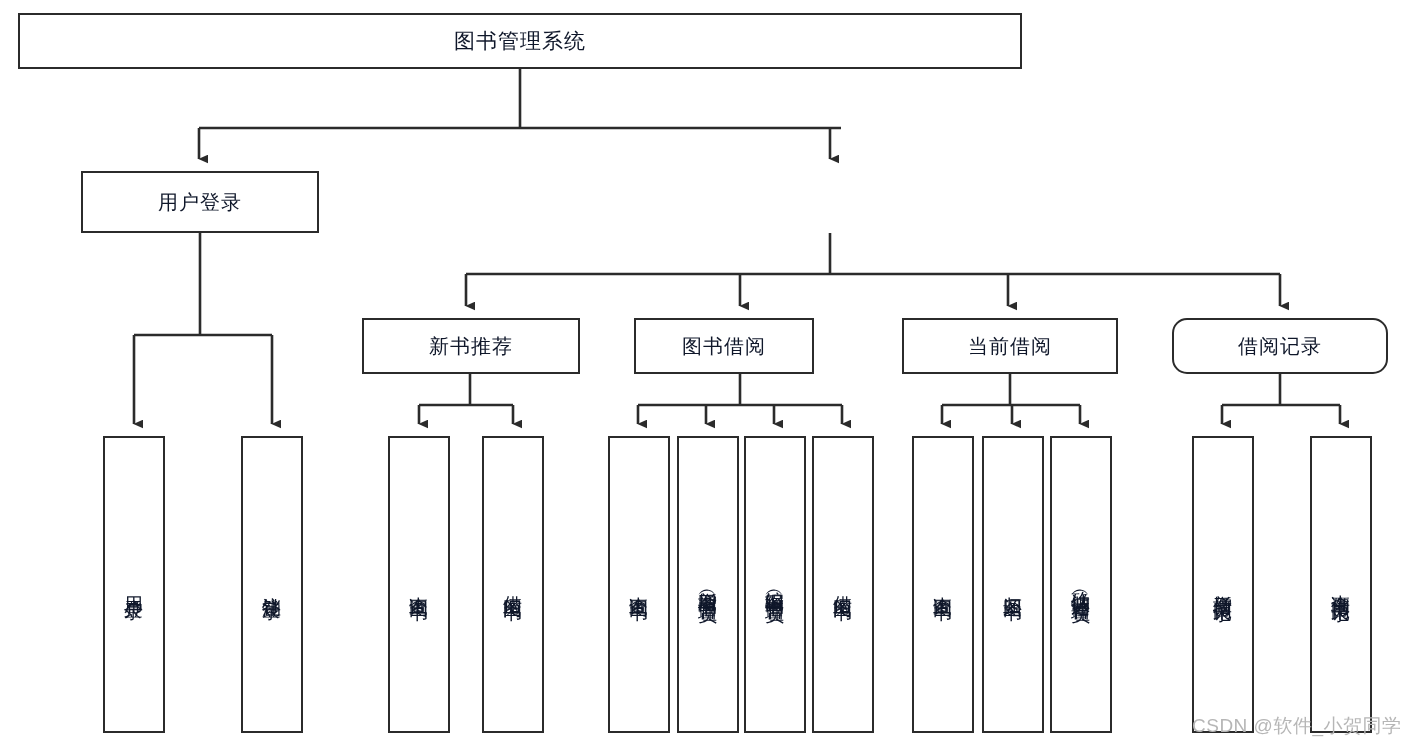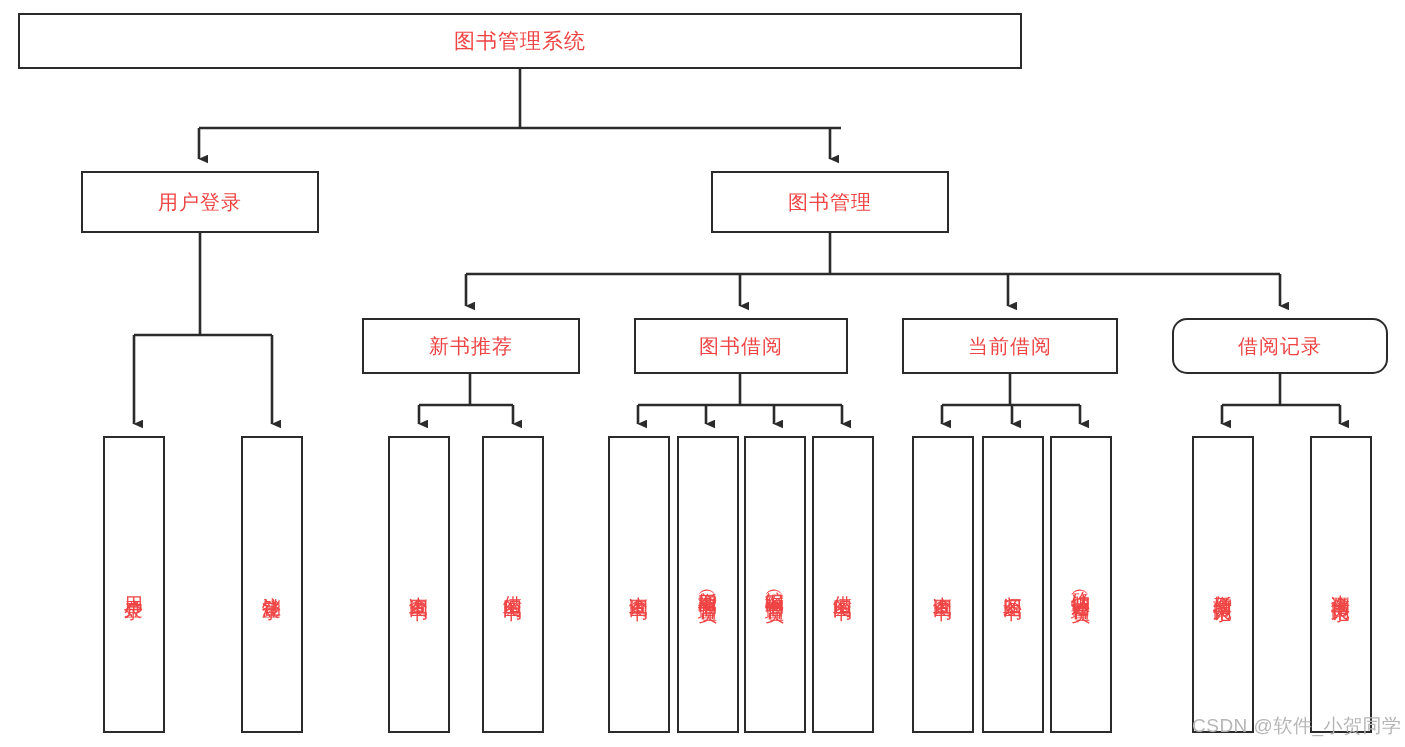--- a/index.html
+++ b/index.html
@@ -30,21 +30,21 @@
     position: absolute;
     box-sizing: border-box;
     background: #ffffff;
     border: 2px solid #2b2b2b;
     display: flex;
     align-items: center;
     justify-content: center;
     overflow: hidden;
   }
   .node .label {
-    color: #ef4444;
+    color: #0f172a;
     font-size: 20px;
     line-height: 1.05;
     letter-spacing: 1px;
     white-space: nowrap;
     text-align: left;
   }
   .node.vertical .label {
     writing-mode: vertical-rl;
     text-orientation: upright;
     font-size: 19px;
@@ -120,28 +120,25 @@
     </g>
   </svg>
 
   <div class="node root" style="left:18px; top:13px; width:1004px; height:56px;">
     <span class="label">图书管理系统</span>
   </div>
 
   <div class="node" style="left:81px; top:171px; width:238px; height:62px;">
     <span class="label">用户登录</span>
   </div>
-  <div class="node" style="left:711px; top:171px; width:238px; height:62px;">
-    <span class="label">图书管理</span>
-  </div>
 
   <div class="node" style="left:362px; top:318px; width:218px; height:56px;">
     <span class="label">新书推荐</span>
   </div>
-  <div class="node" style="left:634px; top:318px; width:214px; height:56px;">
+  <div class="node" style="left:634px; top:318px; width:180px; height:56px;">
     <span class="label">图书借阅</span>
   </div>
   <div class="node" style="left:902px; top:318px; width:216px; height:56px;">
     <span class="label">当前借阅</span>
   </div>
   <div class="node" style="left:1172px; top:318px; width:216px; height:56px;border-radius:15px;">
     <span class="label">借阅记录</span>
   </div>
 
   <div class="node vertical" style="left:103px; top:436px; width:62px; height:297px;">

